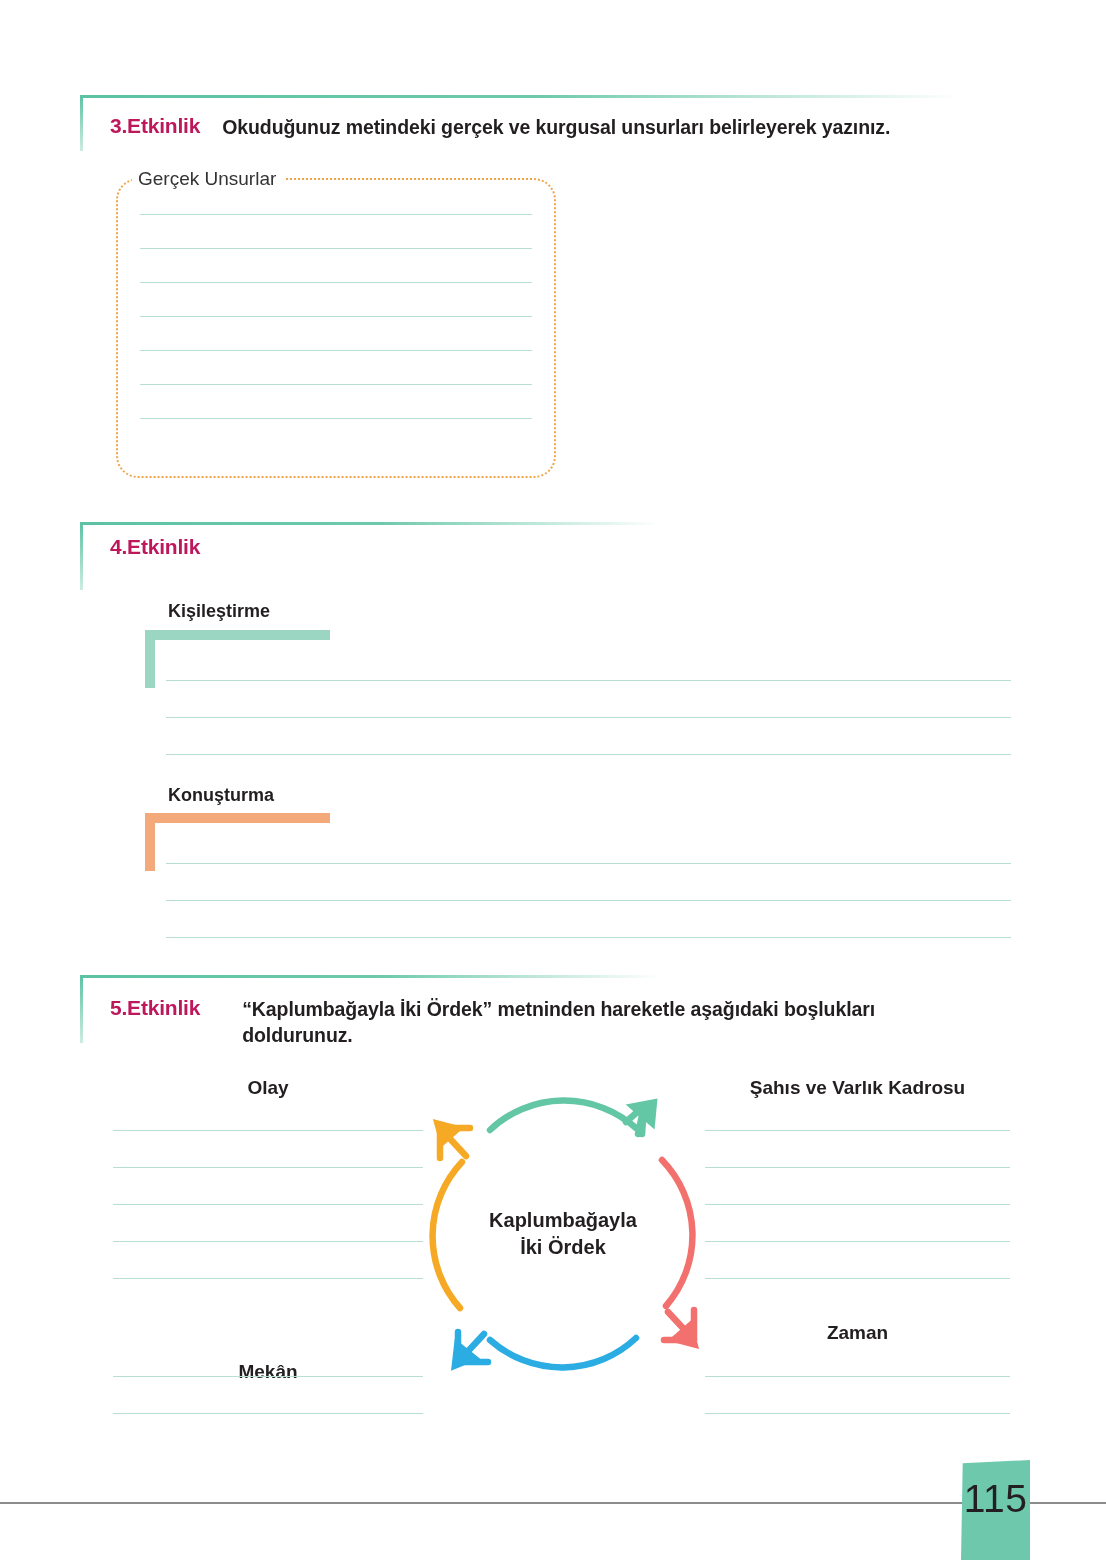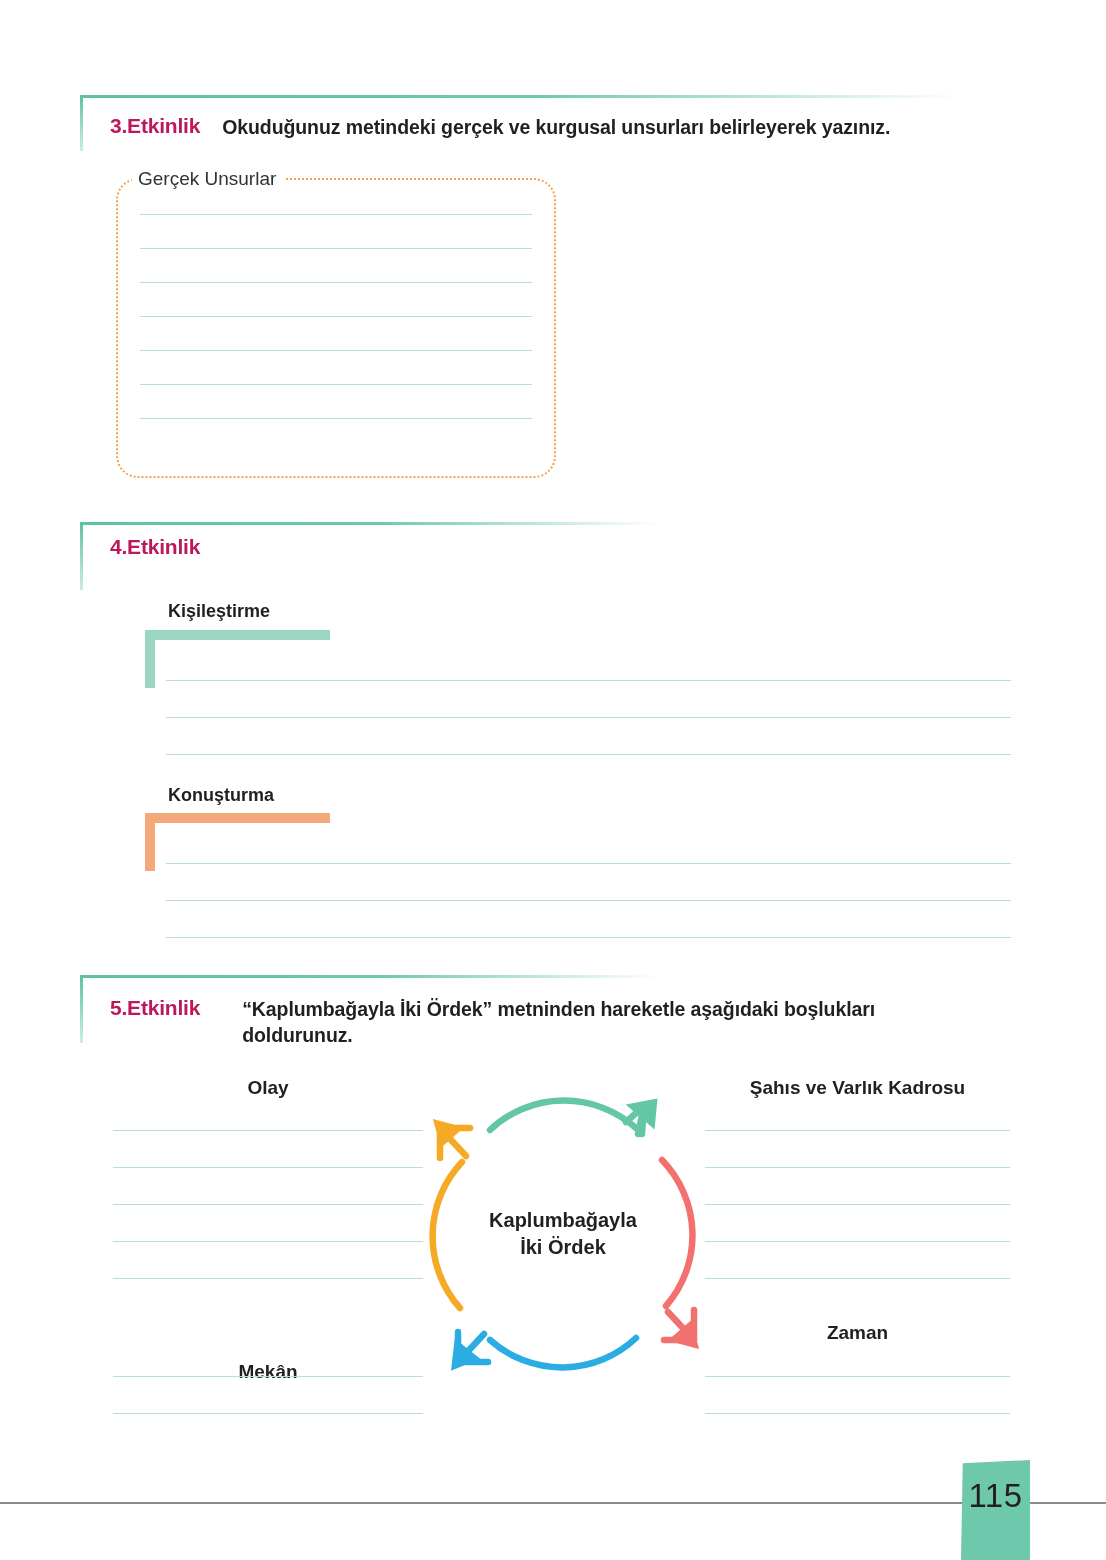--- a/index.html
+++ b/index.html
@@ -150,21 +150,21 @@
   }
   .page-tab {
     position: absolute;
     background: #6ec9ac;
     clip-path: polygon(2.5% 3.2%, 100% 0%, 100% 100%, 0% 100%);
   }
   .page-tab span {
     position: absolute;
     left: 0; right: 0;
     text-align: center;
-    font-size: 33px;
+    font-size: 39px;
     color: #231f20;
     font-weight: 400;
     letter-spacing: 0.5px;
   }
 </style>
 </head>
 <body>
 
 <div class="page">
 

